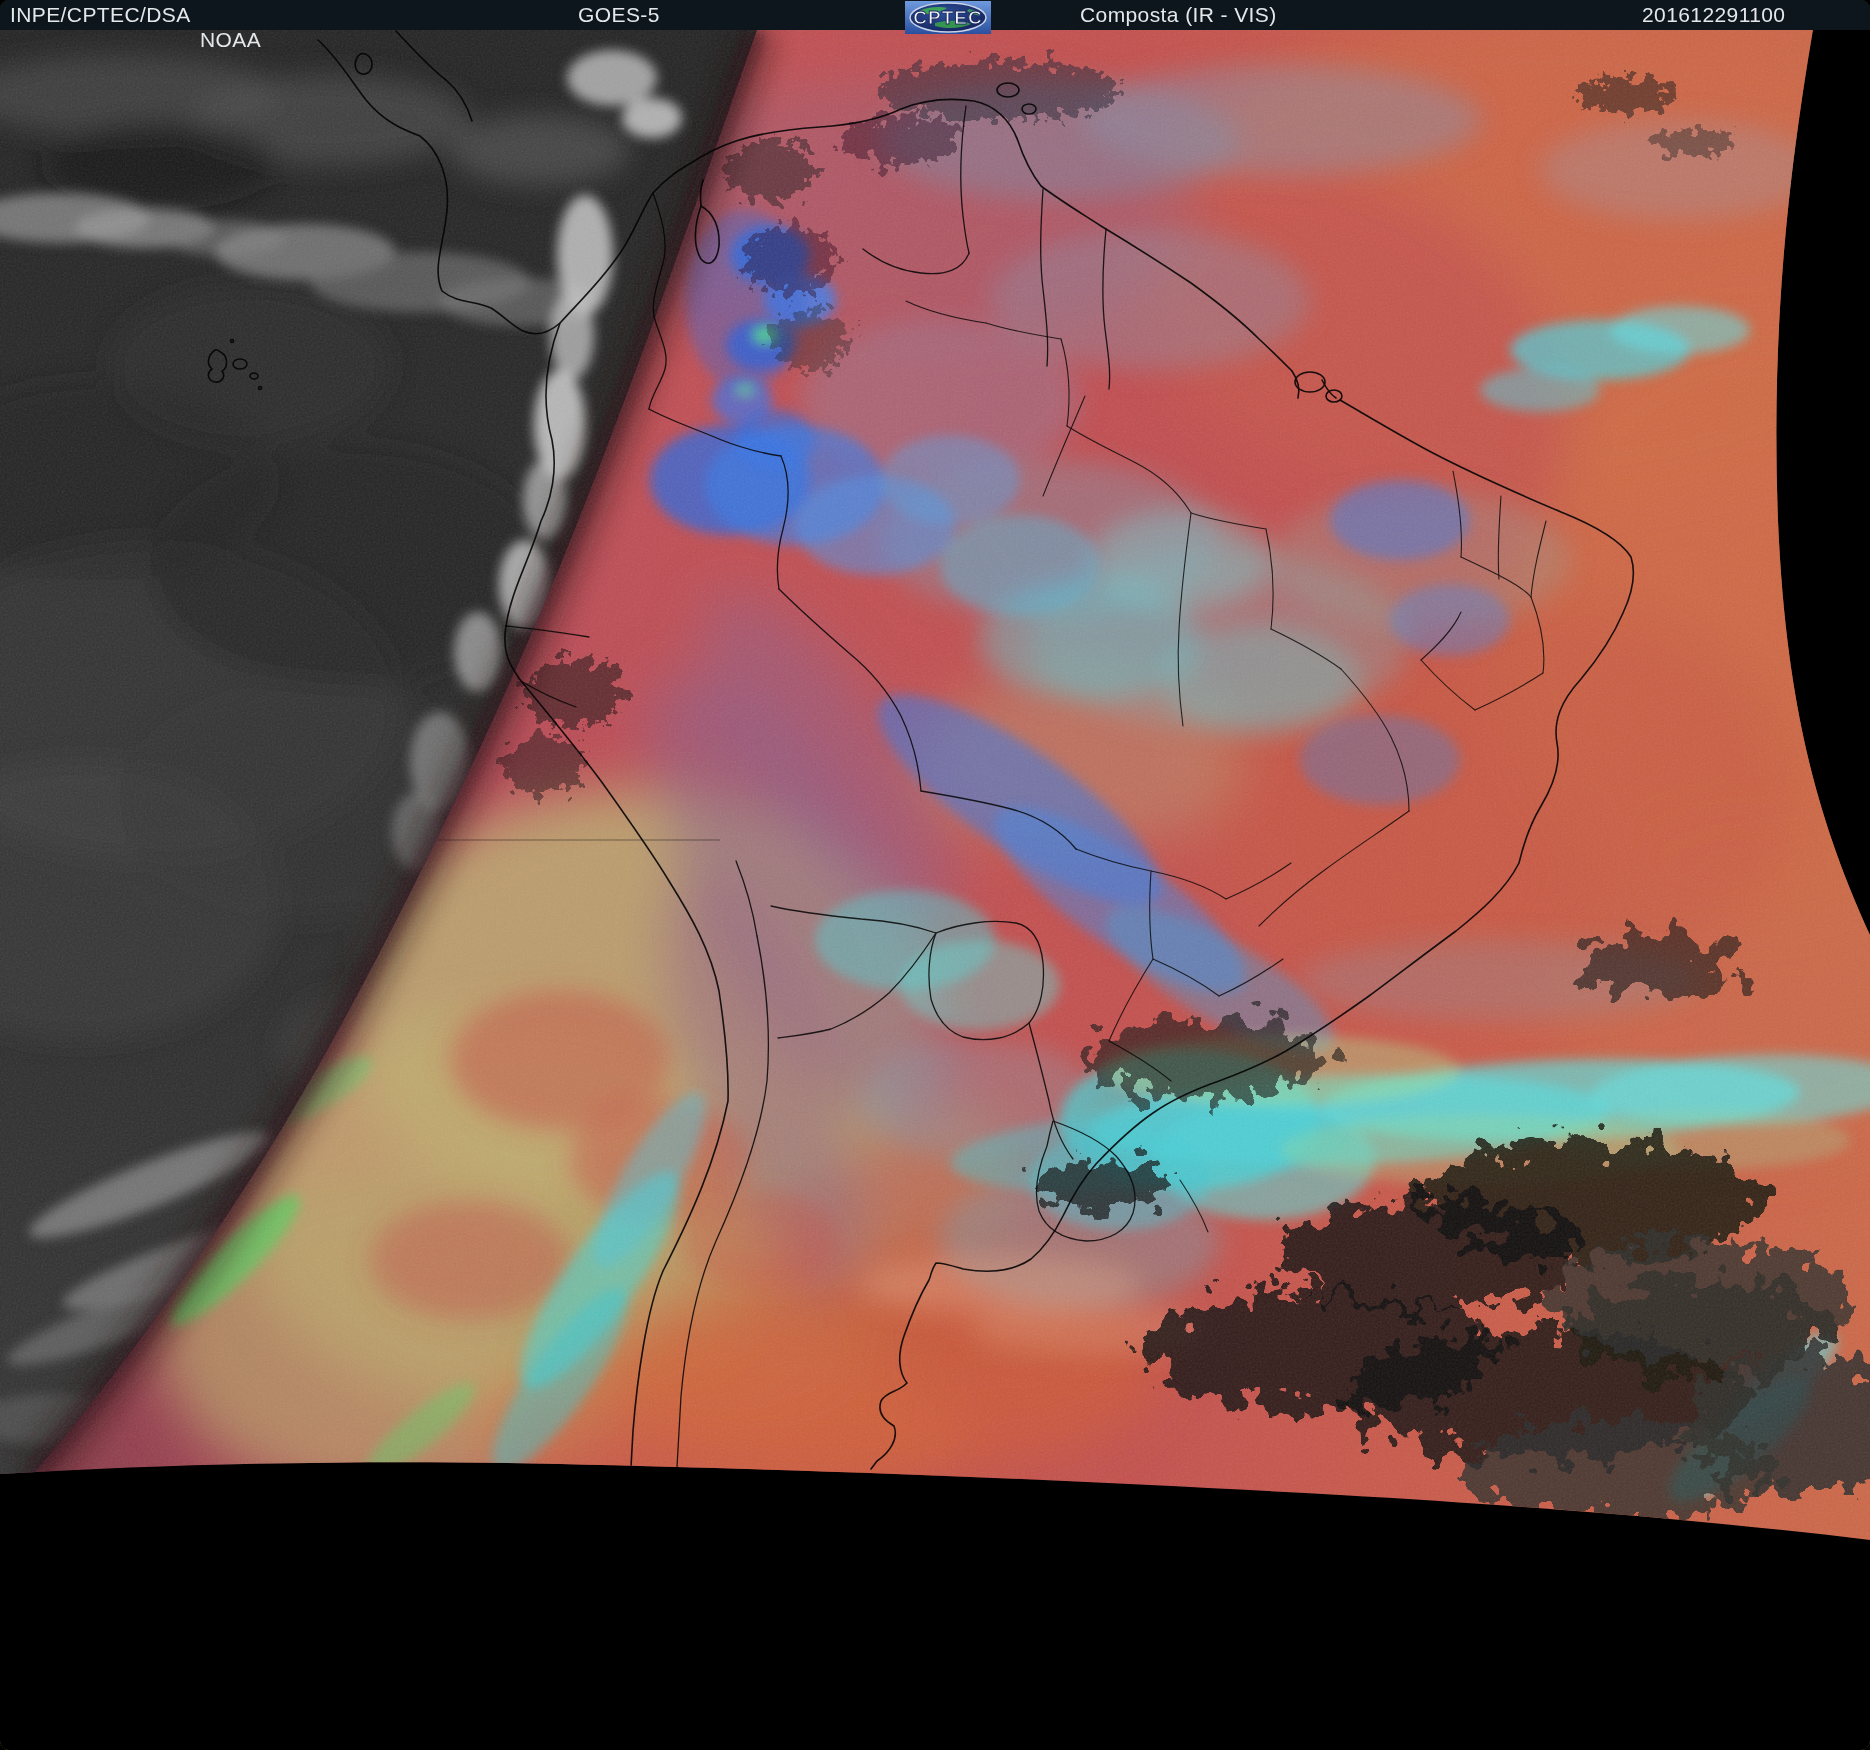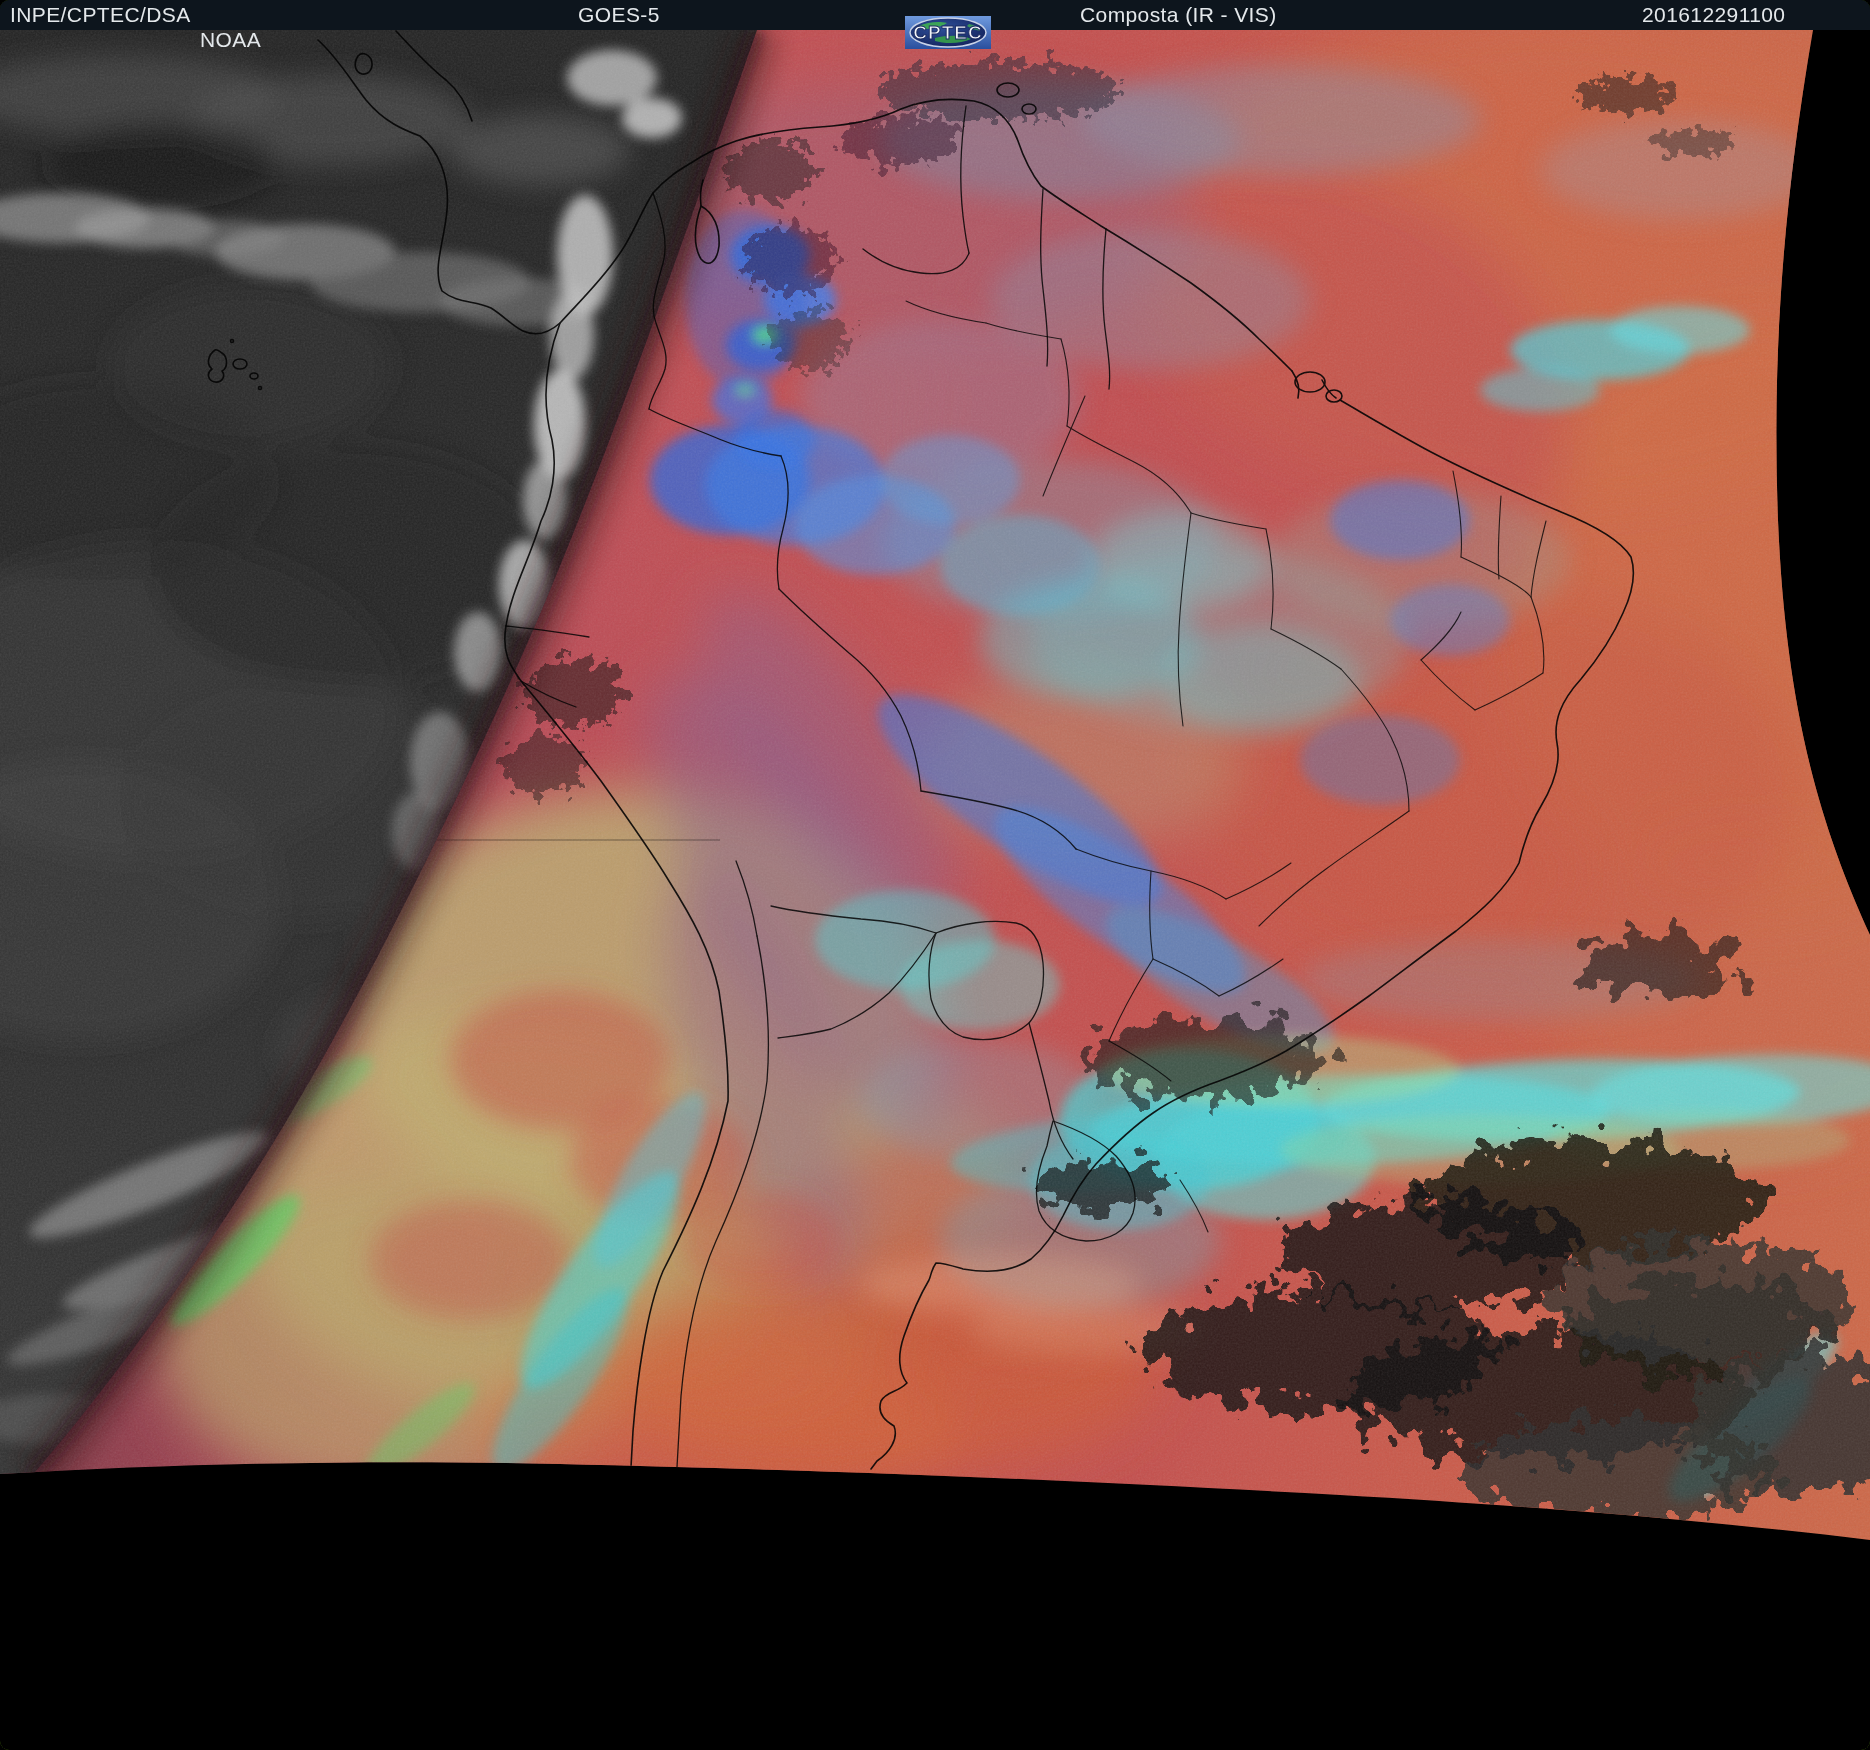--- a/index.html
+++ b/index.html
@@ -5,21 +5,21 @@
   html,body{margin:0;padding:0;background:#000;}
   .stage{position:relative;width:1870px;height:1750px;background:#4d7c0f;overflow:hidden;
          font-family:"Liberation Sans",sans-serif;border-radius:9px;}
   .hdr{position:absolute;top:0;left:0;width:1870px;height:30px;background:#0d151d;z-index:5;}
   .hdr span{position:absolute;top:3px;font-size:21px;letter-spacing:.4px;color:#e4e8eb;white-space:pre;}
   .h-agency{left:10px;}
   .h-agency2{left:200px;margin-top:25px;}
   .h-sat{left:578px;}
   .h-prod{left:1080px;text-align:center;}
   .h-time{left:1606px;margin-left:36px;}
-  .logo{position:absolute;left:905px;top:16px;width:86px;height:33px;z-index:6;}
+  .logo{position:absolute;left:905px;top:1px;width:86px;height:33px;z-index:6;}
   .imagery{position:absolute;top:0;left:0;width:1870px;height:1750px;z-index:1;}
 </style>
 </head>
 <body>
 
 <div class="stage">
 
   <div class="hdr">
     <span class="h-agency">INPE/CPTEC/DSA</span>
     <span class="h-agency2">NOAA</span>

